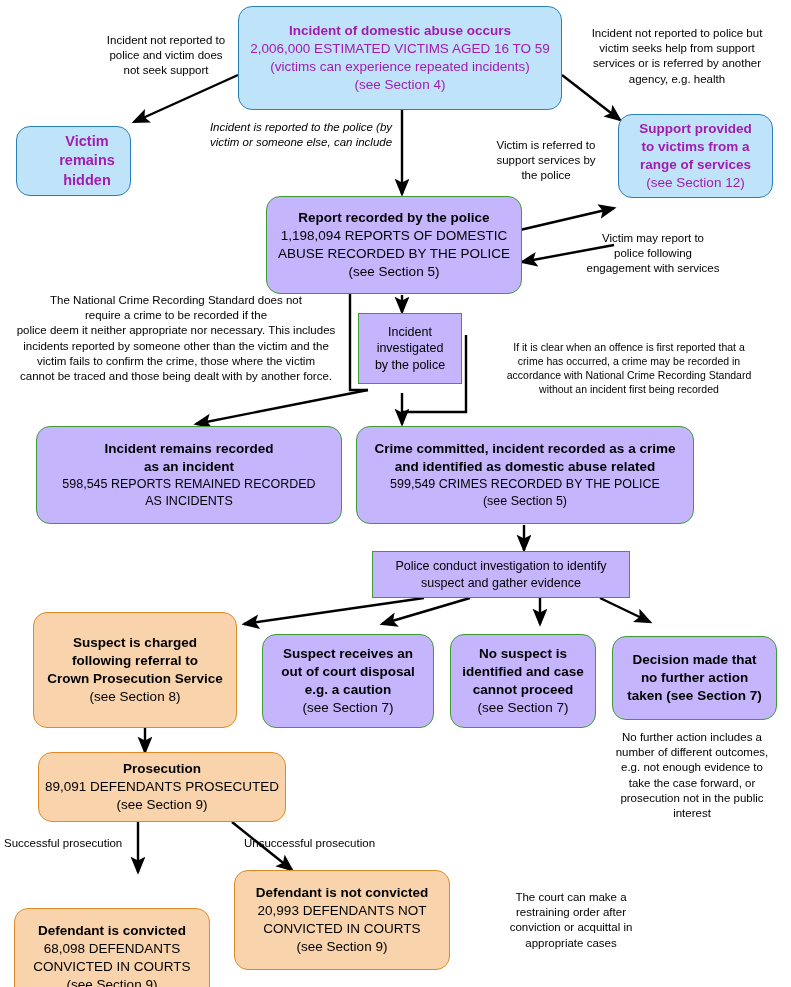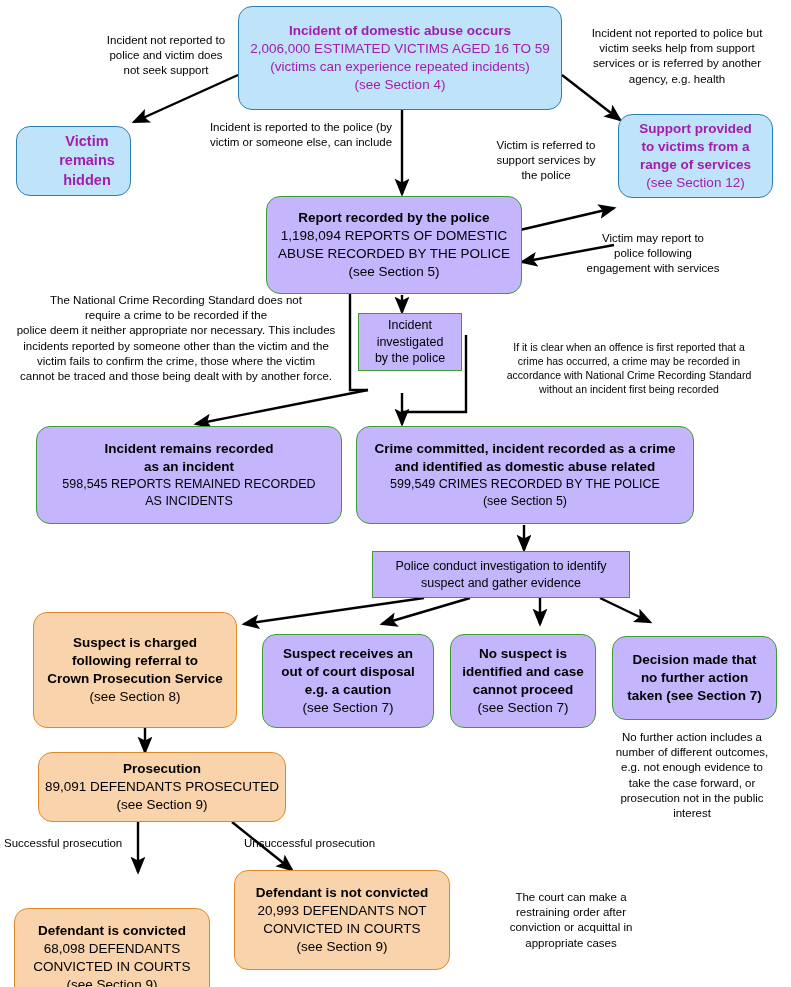--- a/index.html
+++ b/index.html
@@ -127,21 +127,21 @@
     <span class="ln">(see Section 12)</span>
   </div>
 
   <div class="node green fs13" style="left:266px; top:196px; width:256px; height:98px;">
     <span class="ln b">Report recorded by the police</span>
     <span class="ln">1,198,094 REPORTS OF DOMESTIC</span>
     <span class="ln">ABUSE RECORDED BY THE POLICE</span>
     <span class="ln">(see Section 5)</span>
   </div>
 
-  <div class="node green square fs12" style="left:358px; top:313px; width:104px; height:58px;">
+  <div class="node green square fs12" style="left:358px; top:313px; width:104px; height:71px;">
     <span class="ln">Incident</span>
     <span class="ln">investigated</span>
     <span class="ln">by the police</span>
   </div>
 
   <div class="node green fs12" style="left:36px; top:426px; width:306px; height:98px;">
     <span class="ln b fs13">Incident remains recorded</span>
     <span class="ln b fs13">as an incident</span>
     <span class="ln">598,545 REPORTS REMAINED RECORDED</span>
     <span class="ln">AS INCIDENTS</span>
@@ -212,21 +212,21 @@
     <span class="ln">not seek support</span>
   </div>
 
   <div class="note fs11" style="left:566px; top:26px; width:222px;">
     <span class="ln">Incident not reported to police but</span>
     <span class="ln">victim seeks help from support</span>
     <span class="ln">services or is referred by another</span>
     <span class="ln">agency, e.g. health</span>
   </div>
 
-  <div class="note fs11" style="left:192px; top:120px; width:218px;">
+  <div class="note fs11" style="left:192px; top:120px; width:218px;font-style:italic;">
     <span class="ln">Incident is reported to the police (by</span>
     <span class="ln">victim or someone else, can include</span>
   </div>
 
   <div class="note fs11" style="left:476px; top:138px; width:140px;">
     <span class="ln">Victim is referred to</span>
     <span class="ln">support services by</span>
     <span class="ln">the police</span>
   </div>
 

